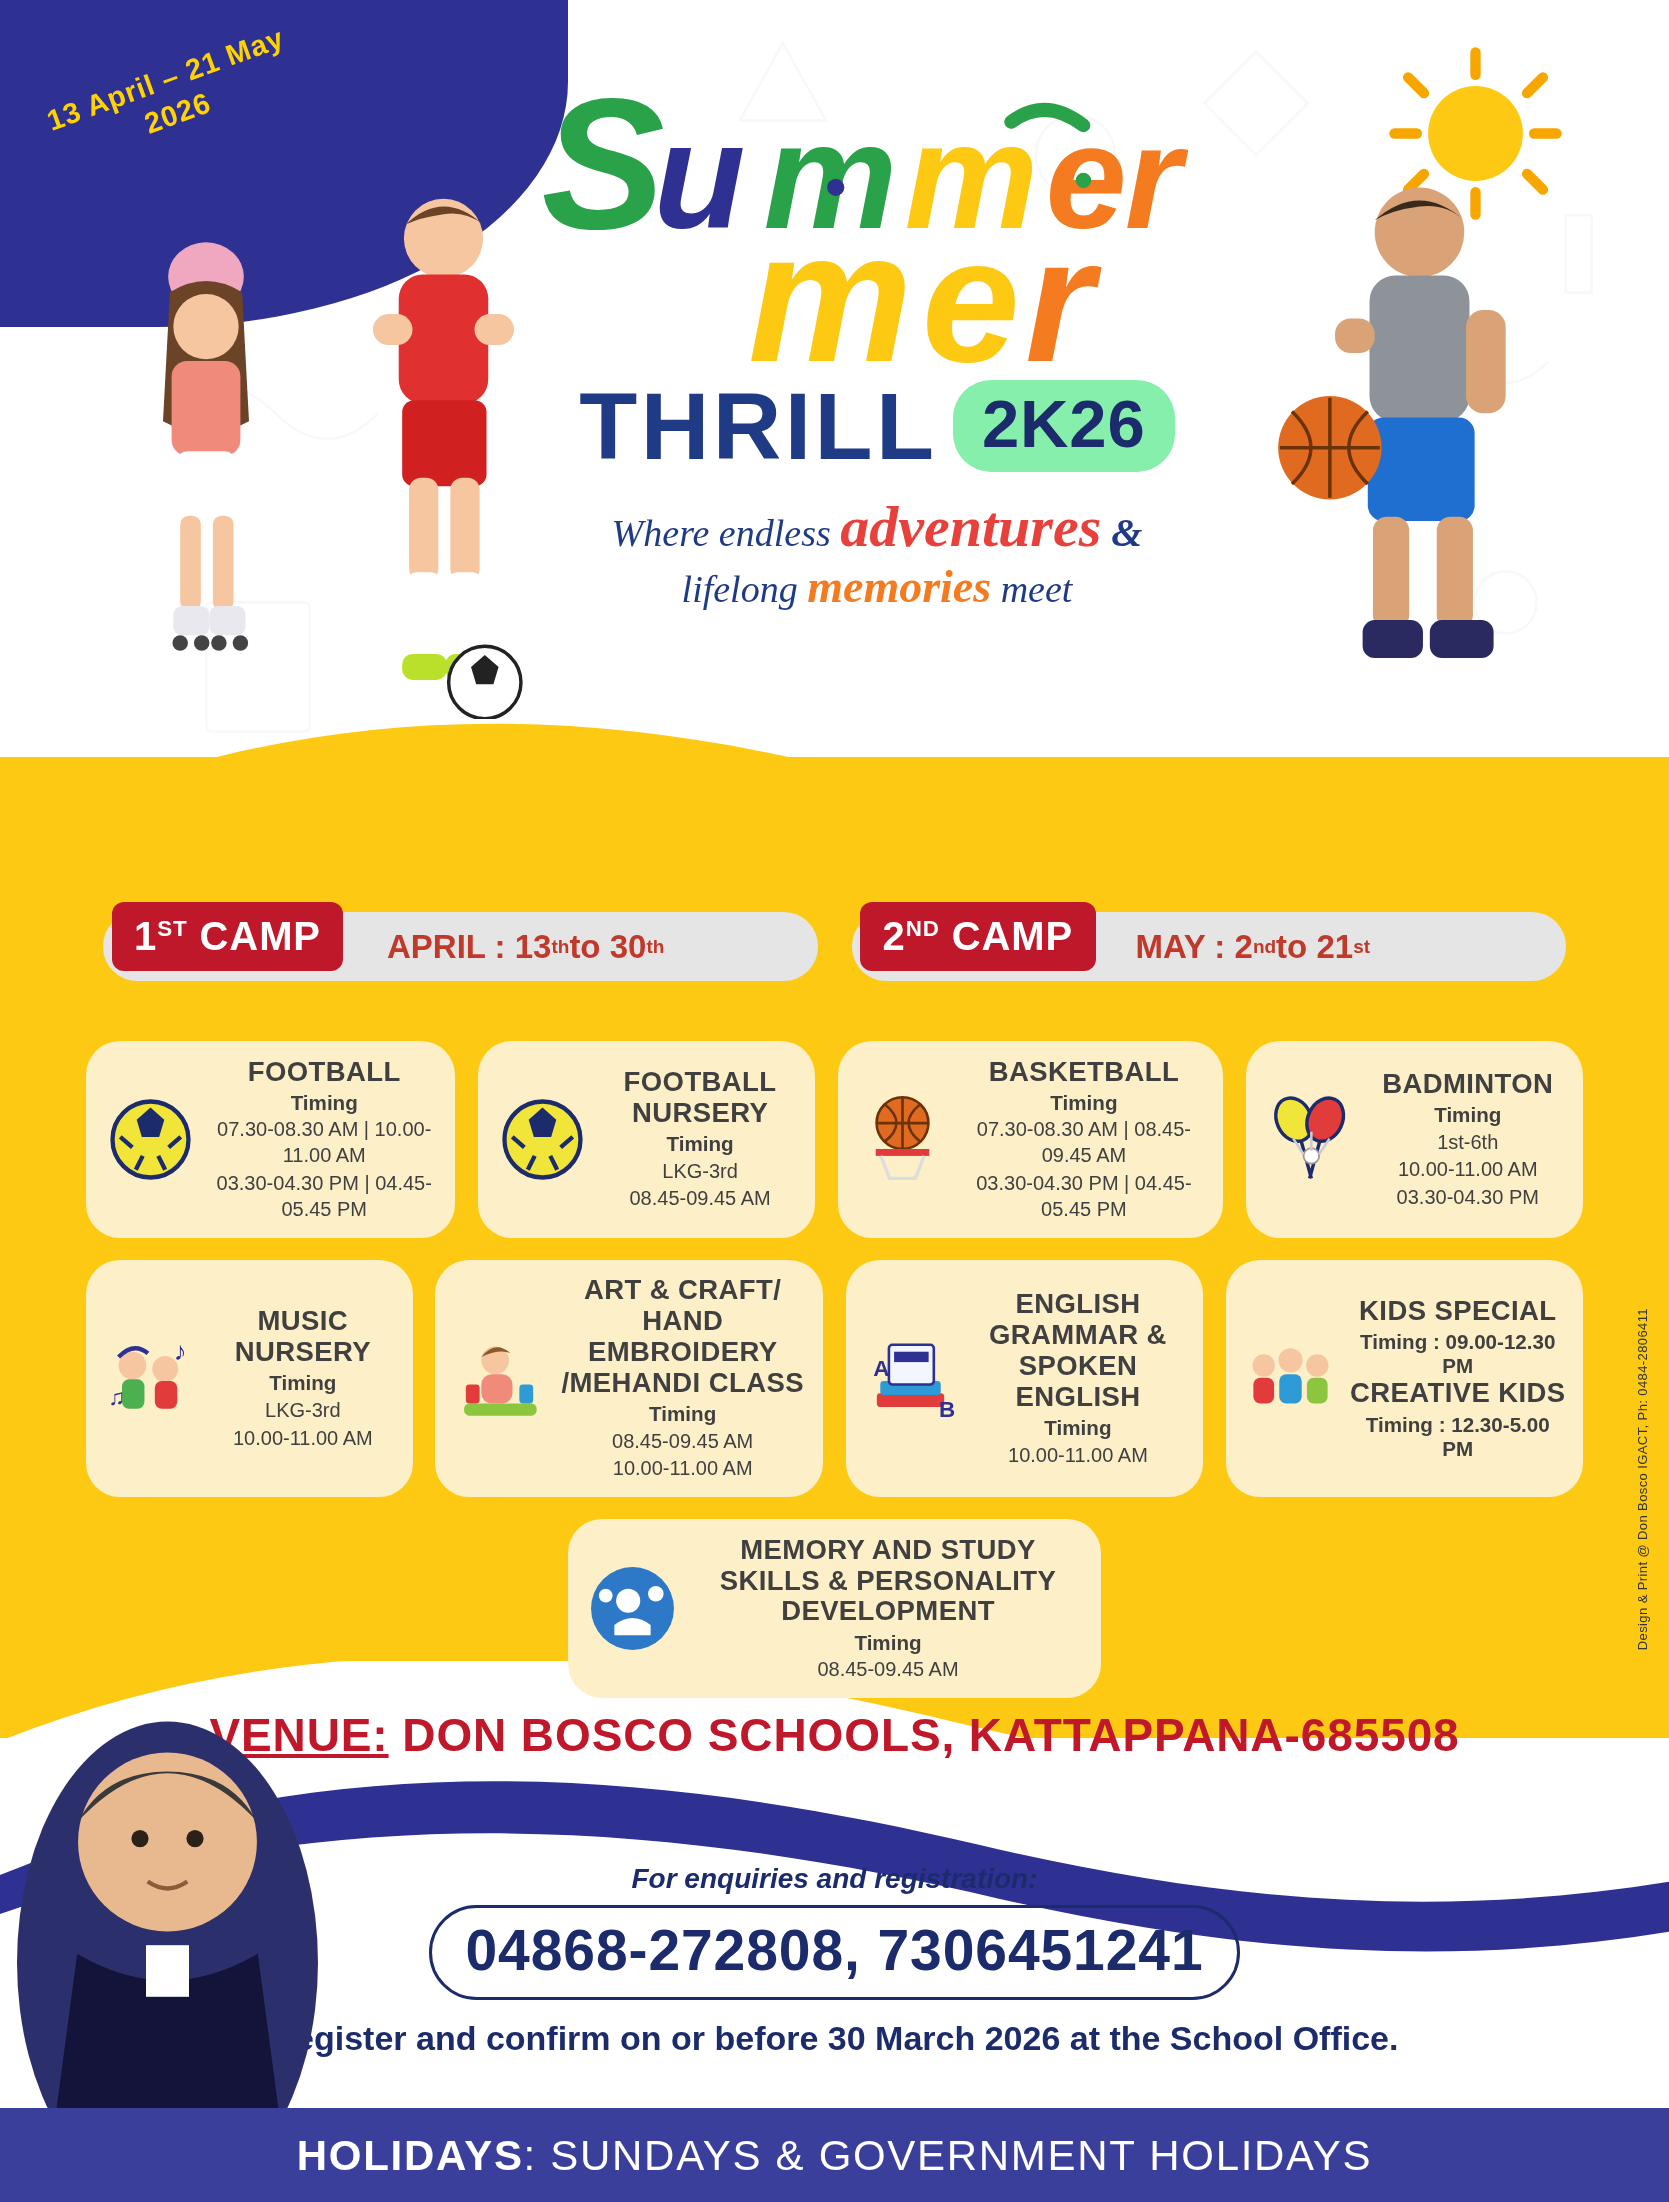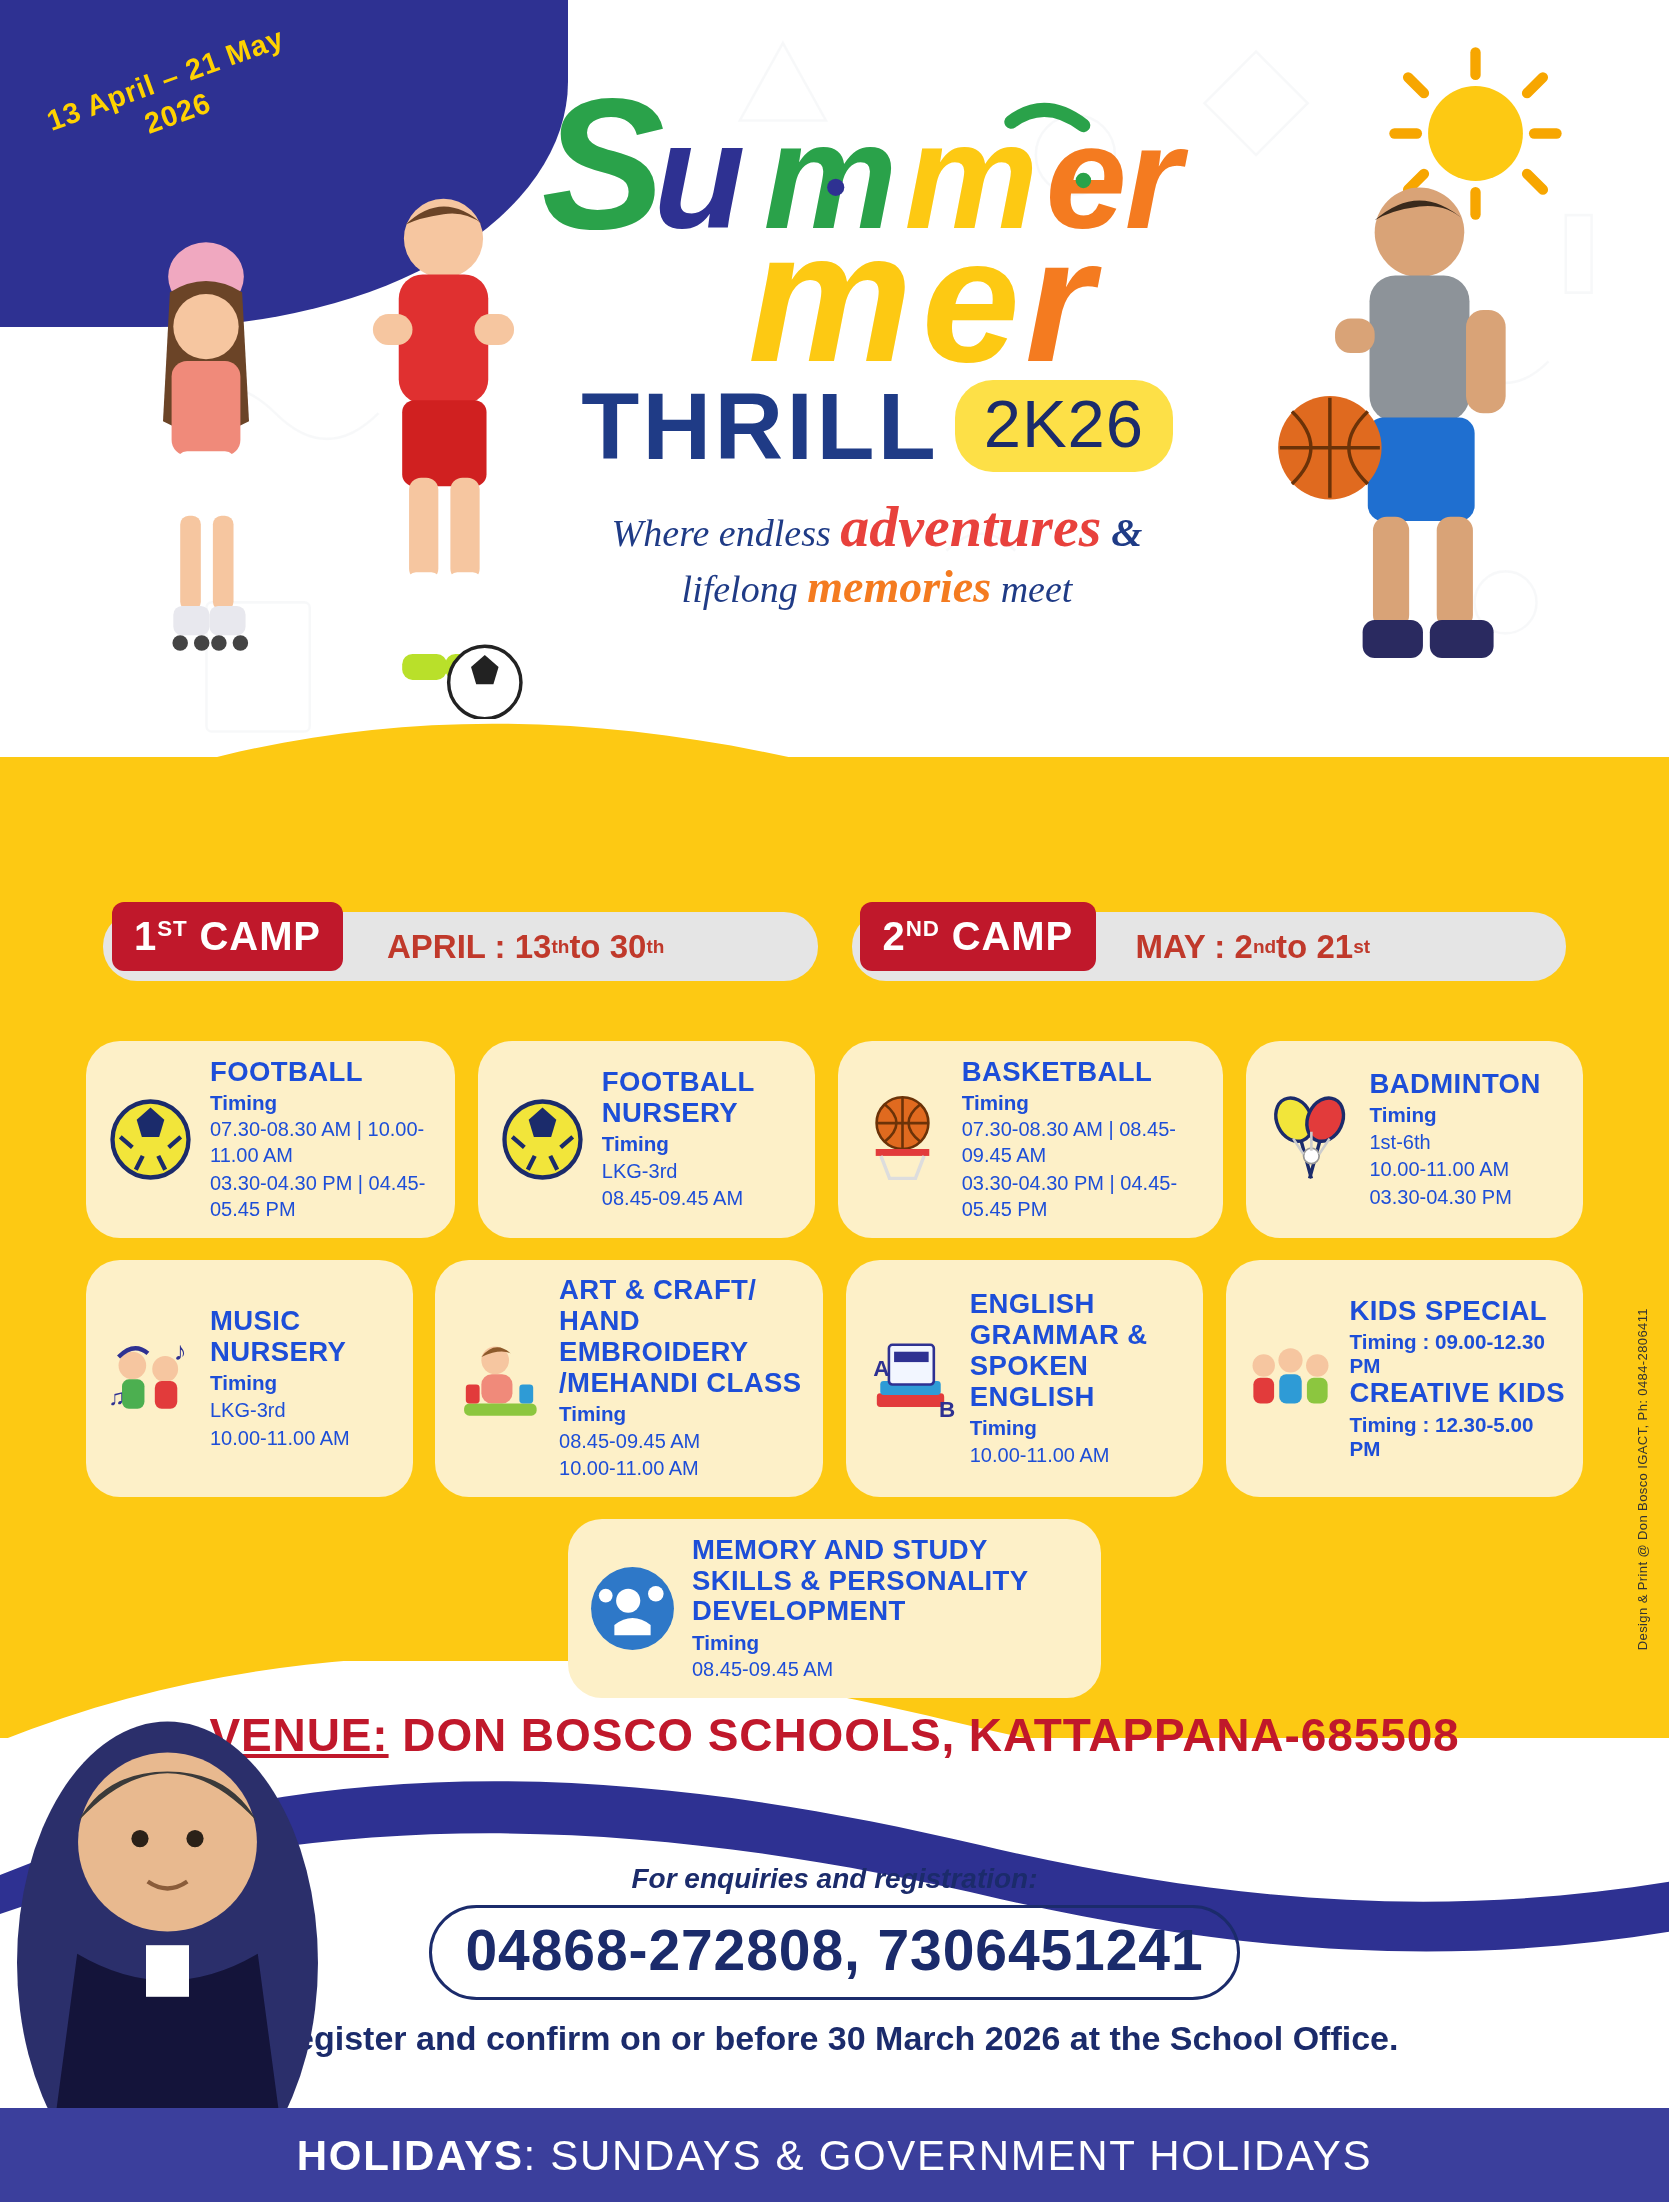--- a/index.html
+++ b/index.html
@@ -67,21 +67,21 @@
   .holiday-strip .hbold { font-weight:bold; }
 
   
   .logo-wrap { position:absolute; left:533px; top:77px; width:688px; text-align:center; }
   .summer-word { position:relative; height:310px; }
   .summer-word svg { width:100%; height:100%; }
 
   .thrill-row { display:flex; align-items:center; justify-content:center; gap:15.5px; margin-top:-15.5px; }
   .thrill { font-size:95px; font-weight:bold; color:#1f3b86; letter-spacing:3.4px; font-family:"Liberation Sans", sans-serif;}
   .k26 {
-    background:#fde047; color:#1b2b6b; font-size:67px; font-weight:normal;
+    background:#86efac; color:#1b2b6b; font-size:67px; font-weight:bold;
     border-radius:38px; padding:5.2px 29px 10.3px; letter-spacing:0.9px;
   }
   .tagline { margin-top:12px; font-family:"Liberation Serif", serif; font-style:italic; color:#1f3b86; }
   .tl1 { font-size:38px; }
   .tl2 { font-size:38px; }
   .tl-red { color:#e8413c; font-weight:bold; font-size:58px; }
   .tl-org { color:#f47b20; font-weight:bold; font-size:46px; }
   .tl-amp { color:#1f3b86; font-weight:bold; font-size:40px; }
 
   
@@ -108,21 +108,21 @@
   .camp-tag sup { font-size:22.4px; }
 
   
   .cards { position:absolute; left:0; top:1041px; width:100%; padding:0 86px; }
   .row { display:flex; gap:22.4px; margin-bottom:22.4px; }
   .card {
     background:#fdf0c8; border-radius:34px; padding:15.5px 17px;
     display:flex; align-items:center; gap:12px; min-height:159px;
   }
   .card .icon { flex:0 0 auto; width:95px; height:95px; }
-  .card .body { flex:1; color:#1d4ed8; }
+  .card .body { flex:1; text-align:center; color:#404040; }
   .card .title { font-size:27.5px; font-weight:bold; line-height:1.12; letter-spacing:0.4px; }
   .card .sub { font-size:20.6px; font-weight:bold; margin-top:3.4px; }
   .card .time { font-size:20px; margin-top:1.7px; line-height:1.3; }
 
   .center-row { display:flex; justify-content:center; }
   .center-row .card { width:533px; }
 
   
   .credit {
     position:absolute; right:19px; top:1308px;

